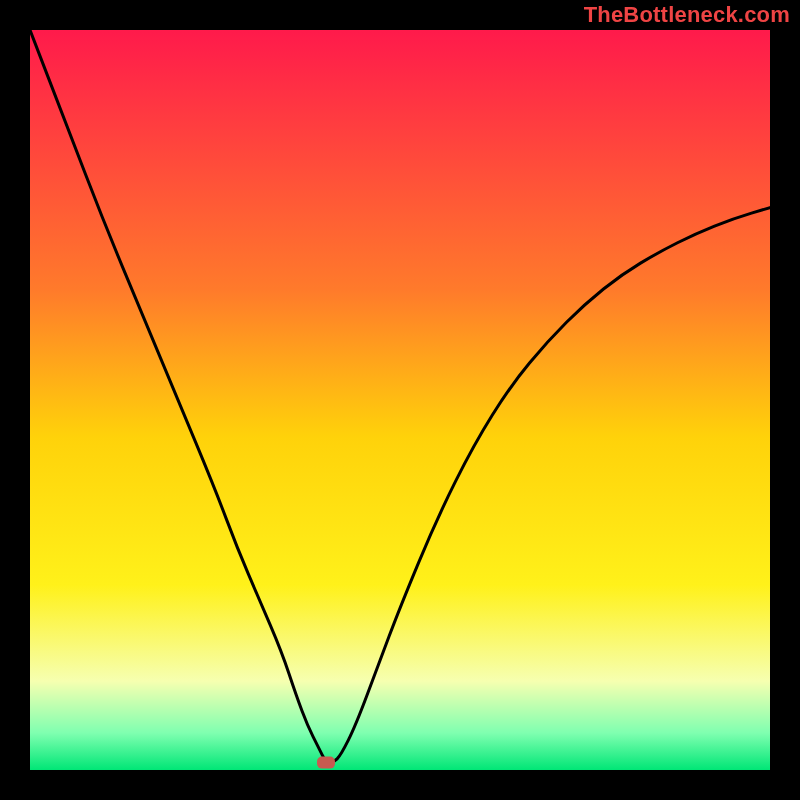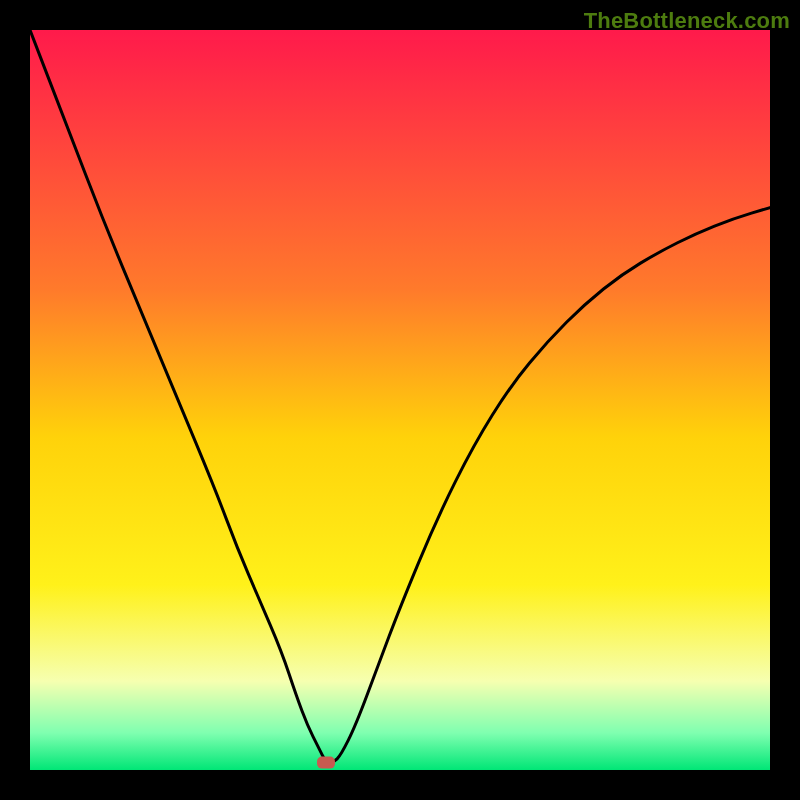--- a/index.html
+++ b/index.html
@@ -12,23 +12,23 @@
     overflow: hidden;
   }
   .frame {
     position: relative;
     width: 800px;
     height: 800px;
     background: #000;
   }
   .watermark {
     position: absolute;
-    top: 8px;
+    top: 2px;
     right: 10px;
-    color: #4d7c0f;
+    color: #ef4444;
     font-size: 22px;
     font-weight: 600;
     letter-spacing: 0.2px;
     z-index: 10;
   }
   .plot-outer {
     position: absolute;
     left: 30px;
     top: 30px;
     width: 740px;

